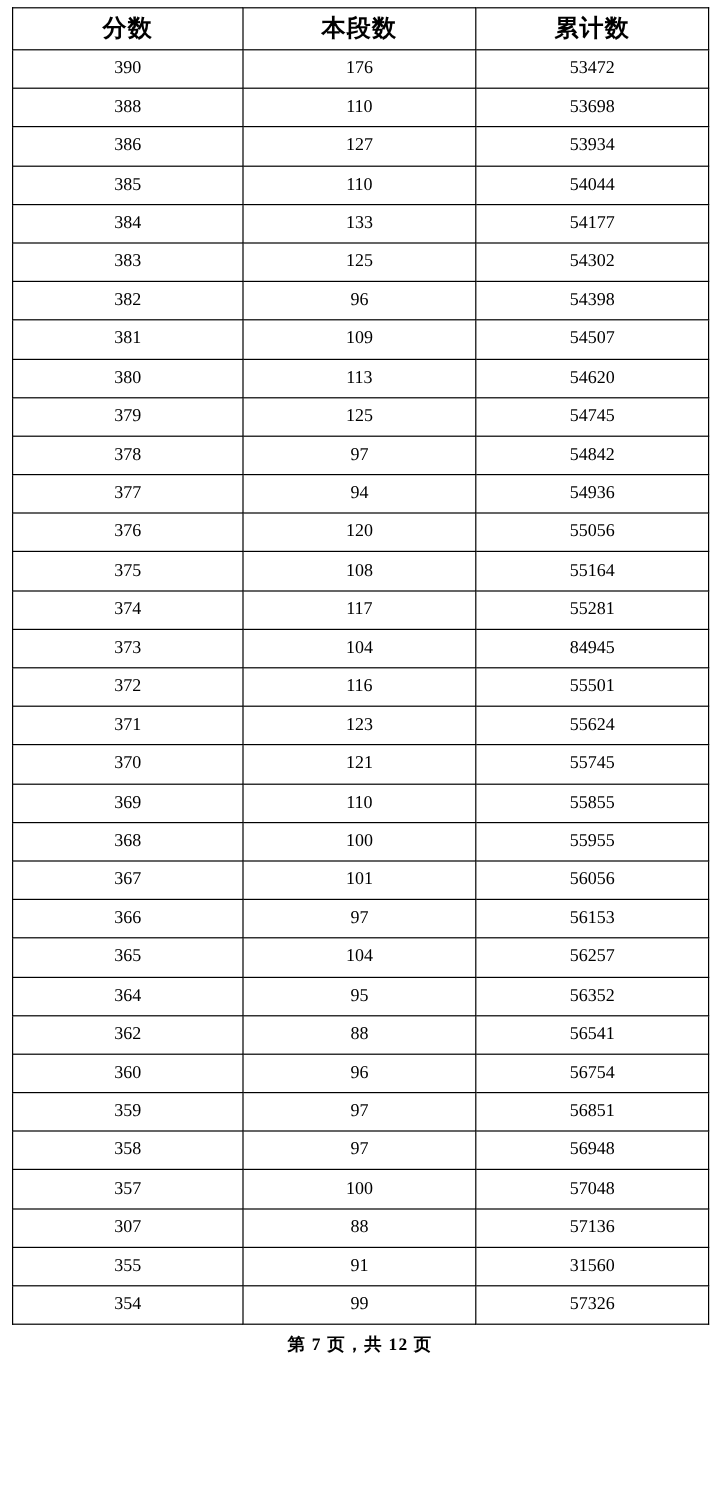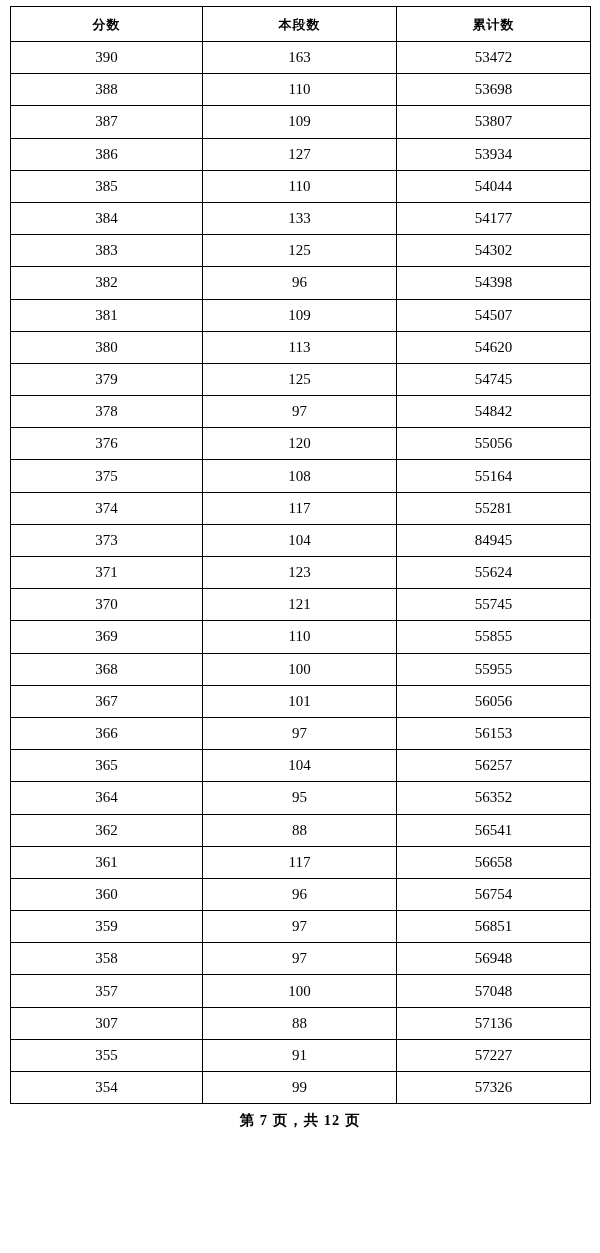--- a/index.html
+++ b/index.html
@@ -33,21 +33,21 @@
     text-align: center;
     vertical-align: middle;
     font-size: 15px;
     line-height: 1;
     height: 31.2px;
     padding: 0;
     font-weight: normal;
   }
   table.score-table th {
     font-weight: bold;
-    font-size: 13px;
+    font-size: 20px;
     height: 34px;
     letter-spacing: 1px;
     margin-left: 12px;
   }
   table.score-table col.c1 { width: 192px; }
   table.score-table col.c2 { width: 194px; }
   table.score-table col.c3 { width: 194px; }
   .footer {
     width: 580px;
     margin: 0 auto;
@@ -71,34 +71,29 @@
     <thead>
       <tr>
         <th>分数</th>
         <th>本段数</th>
         <th>累计数</th>
       </tr>
     </thead>
     <tbody id="table-body">
         <tr>
           <td>390</td>
-          <td>163</td>
+          <td>176</td>
           <td>53472</td>
         </tr>
         <tr>
           <td>388</td>
           <td>110</td>
           <td>53698</td>
         </tr>
         <tr>
-          <td>387</td>
-          <td>109</td>
-          <td>53807</td>
-        </tr>
-        <tr>
           <td>386</td>
           <td>127</td>
           <td>53934</td>
         </tr>
         <tr>
           <td>385</td>
           <td>110</td>
           <td>54044</td>
         </tr>
         <tr>
@@ -130,40 +125,50 @@
           <td>379</td>
           <td>125</td>
           <td>54745</td>
         </tr>
         <tr>
           <td>378</td>
           <td>97</td>
           <td>54842</td>
         </tr>
         <tr>
+          <td>377</td>
+          <td>94</td>
+          <td>54936</td>
+        </tr>
+        <tr>
           <td>376</td>
           <td>120</td>
           <td>55056</td>
         </tr>
         <tr>
           <td>375</td>
           <td>108</td>
           <td>55164</td>
         </tr>
         <tr>
           <td>374</td>
           <td>117</td>
           <td>55281</td>
         </tr>
         <tr>
           <td>373</td>
           <td>104</td>
           <td>84945</td>
         </tr>
         <tr>
+          <td>372</td>
+          <td>116</td>
+          <td>55501</td>
+        </tr>
+        <tr>
           <td>371</td>
           <td>123</td>
           <td>55624</td>
         </tr>
         <tr>
           <td>370</td>
           <td>121</td>
           <td>55745</td>
         </tr>
         <tr>
@@ -195,25 +200,20 @@
           <td>364</td>
           <td>95</td>
           <td>56352</td>
         </tr>
         <tr>
           <td>362</td>
           <td>88</td>
           <td>56541</td>
         </tr>
         <tr>
-          <td>361</td>
-          <td>117</td>
-          <td>56658</td>
-        </tr>
-        <tr>
           <td>360</td>
           <td>96</td>
           <td>56754</td>
         </tr>
         <tr>
           <td>359</td>
           <td>97</td>
           <td>56851</td>
         </tr>
         <tr>
@@ -227,21 +227,21 @@
           <td>57048</td>
         </tr>
         <tr>
           <td>307</td>
           <td>88</td>
           <td>57136</td>
         </tr>
         <tr>
           <td>355</td>
           <td>91</td>
-          <td>57227</td>
+          <td>31560</td>
         </tr>
         <tr>
           <td>354</td>
           <td>99</td>
           <td>57326</td>
         </tr>
       </tbody>
   </table>
   <div class="footer">第 7 页，共 12 页</div>
 </div>

